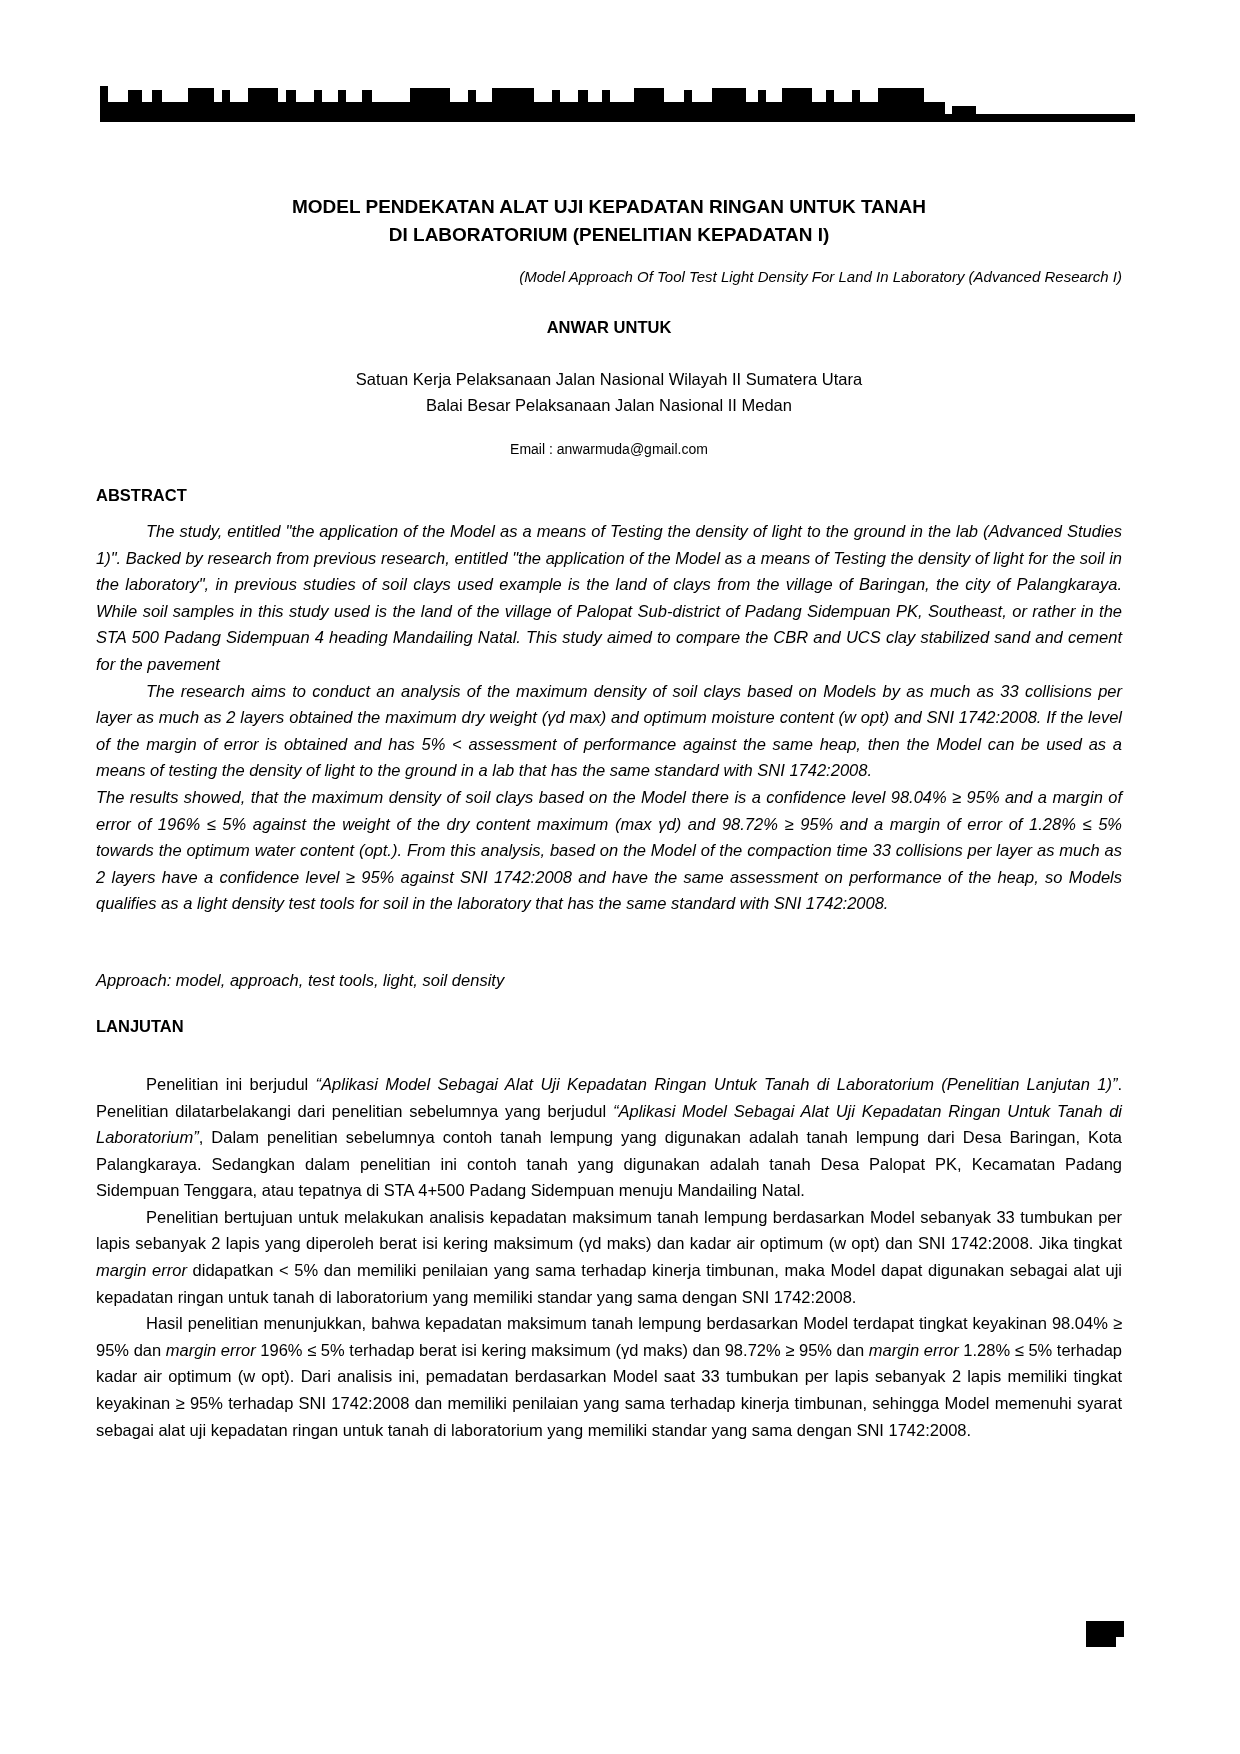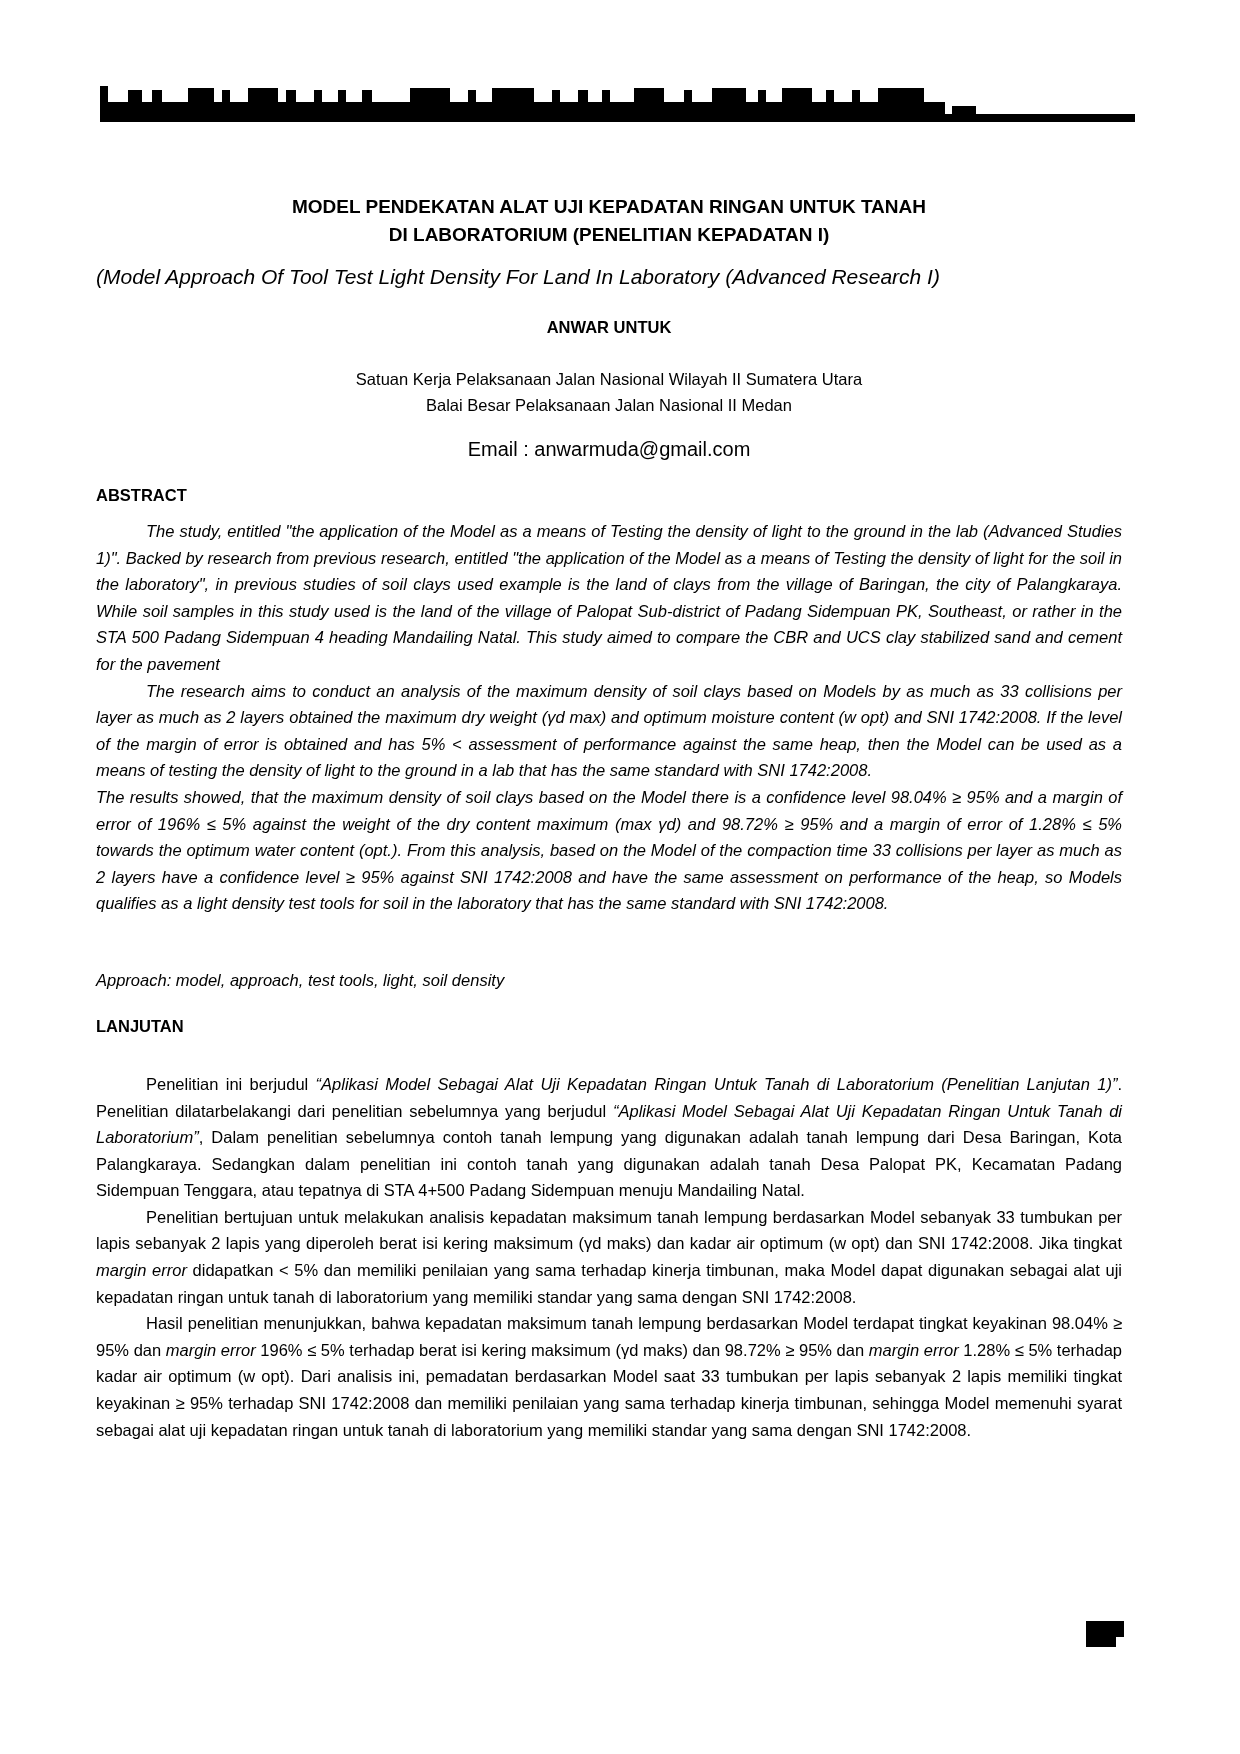--- a/index.html
+++ b/index.html
@@ -12,24 +12,24 @@
     overflow:hidden;
   }
   .header-redaction{position:absolute;left:100px;top:86px;}
   .footer-redaction{position:absolute;left:1086px;top:1621px;}
   .content{position:absolute;left:96px;top:0;width:1026px;}
   .title{
     margin:193px 0 0 0;
     text-align:center;
     font-size:19px;line-height:28px;font-weight:bold;
   }
-  .subtitle{margin-top:15px;text-align:left;font-style:italic;font-size:21px;line-height:26px;}
+  .subtitle{margin-top:15px;text-align:right;font-style:italic;font-size:15px;line-height:26px;}
   .author{margin-top:24px;text-align:center;font-weight:bold;font-size:16.5px;line-height:26px;}
   .affil{margin-top:26px;text-align:center;font-size:16.5px;line-height:26px;}
-  .email{margin-top:18px;text-align:center;font-size:20px;line-height:26px;}
+  .email{margin-top:18px;text-align:center;font-size:14px;line-height:26px;}
   .section-heading{margin-top:20px;font-weight:bold;font-size:16.5px;line-height:26px;}
   .abstract{margin-top:10px;}
   .para{margin:0;text-align:justify;font-size:16.5px;line-height:26.6px;}
   .para.indent{text-indent:50px;}
   .italic{font-style:italic;}
   .en-abstract .para{font-style:italic;}
   .keywords{margin-top:50px;font-style:italic;font-size:16.5px;line-height:26px;text-align:left;}
   .id-abstract{margin-top:32px;}
 </style>
 </head>

